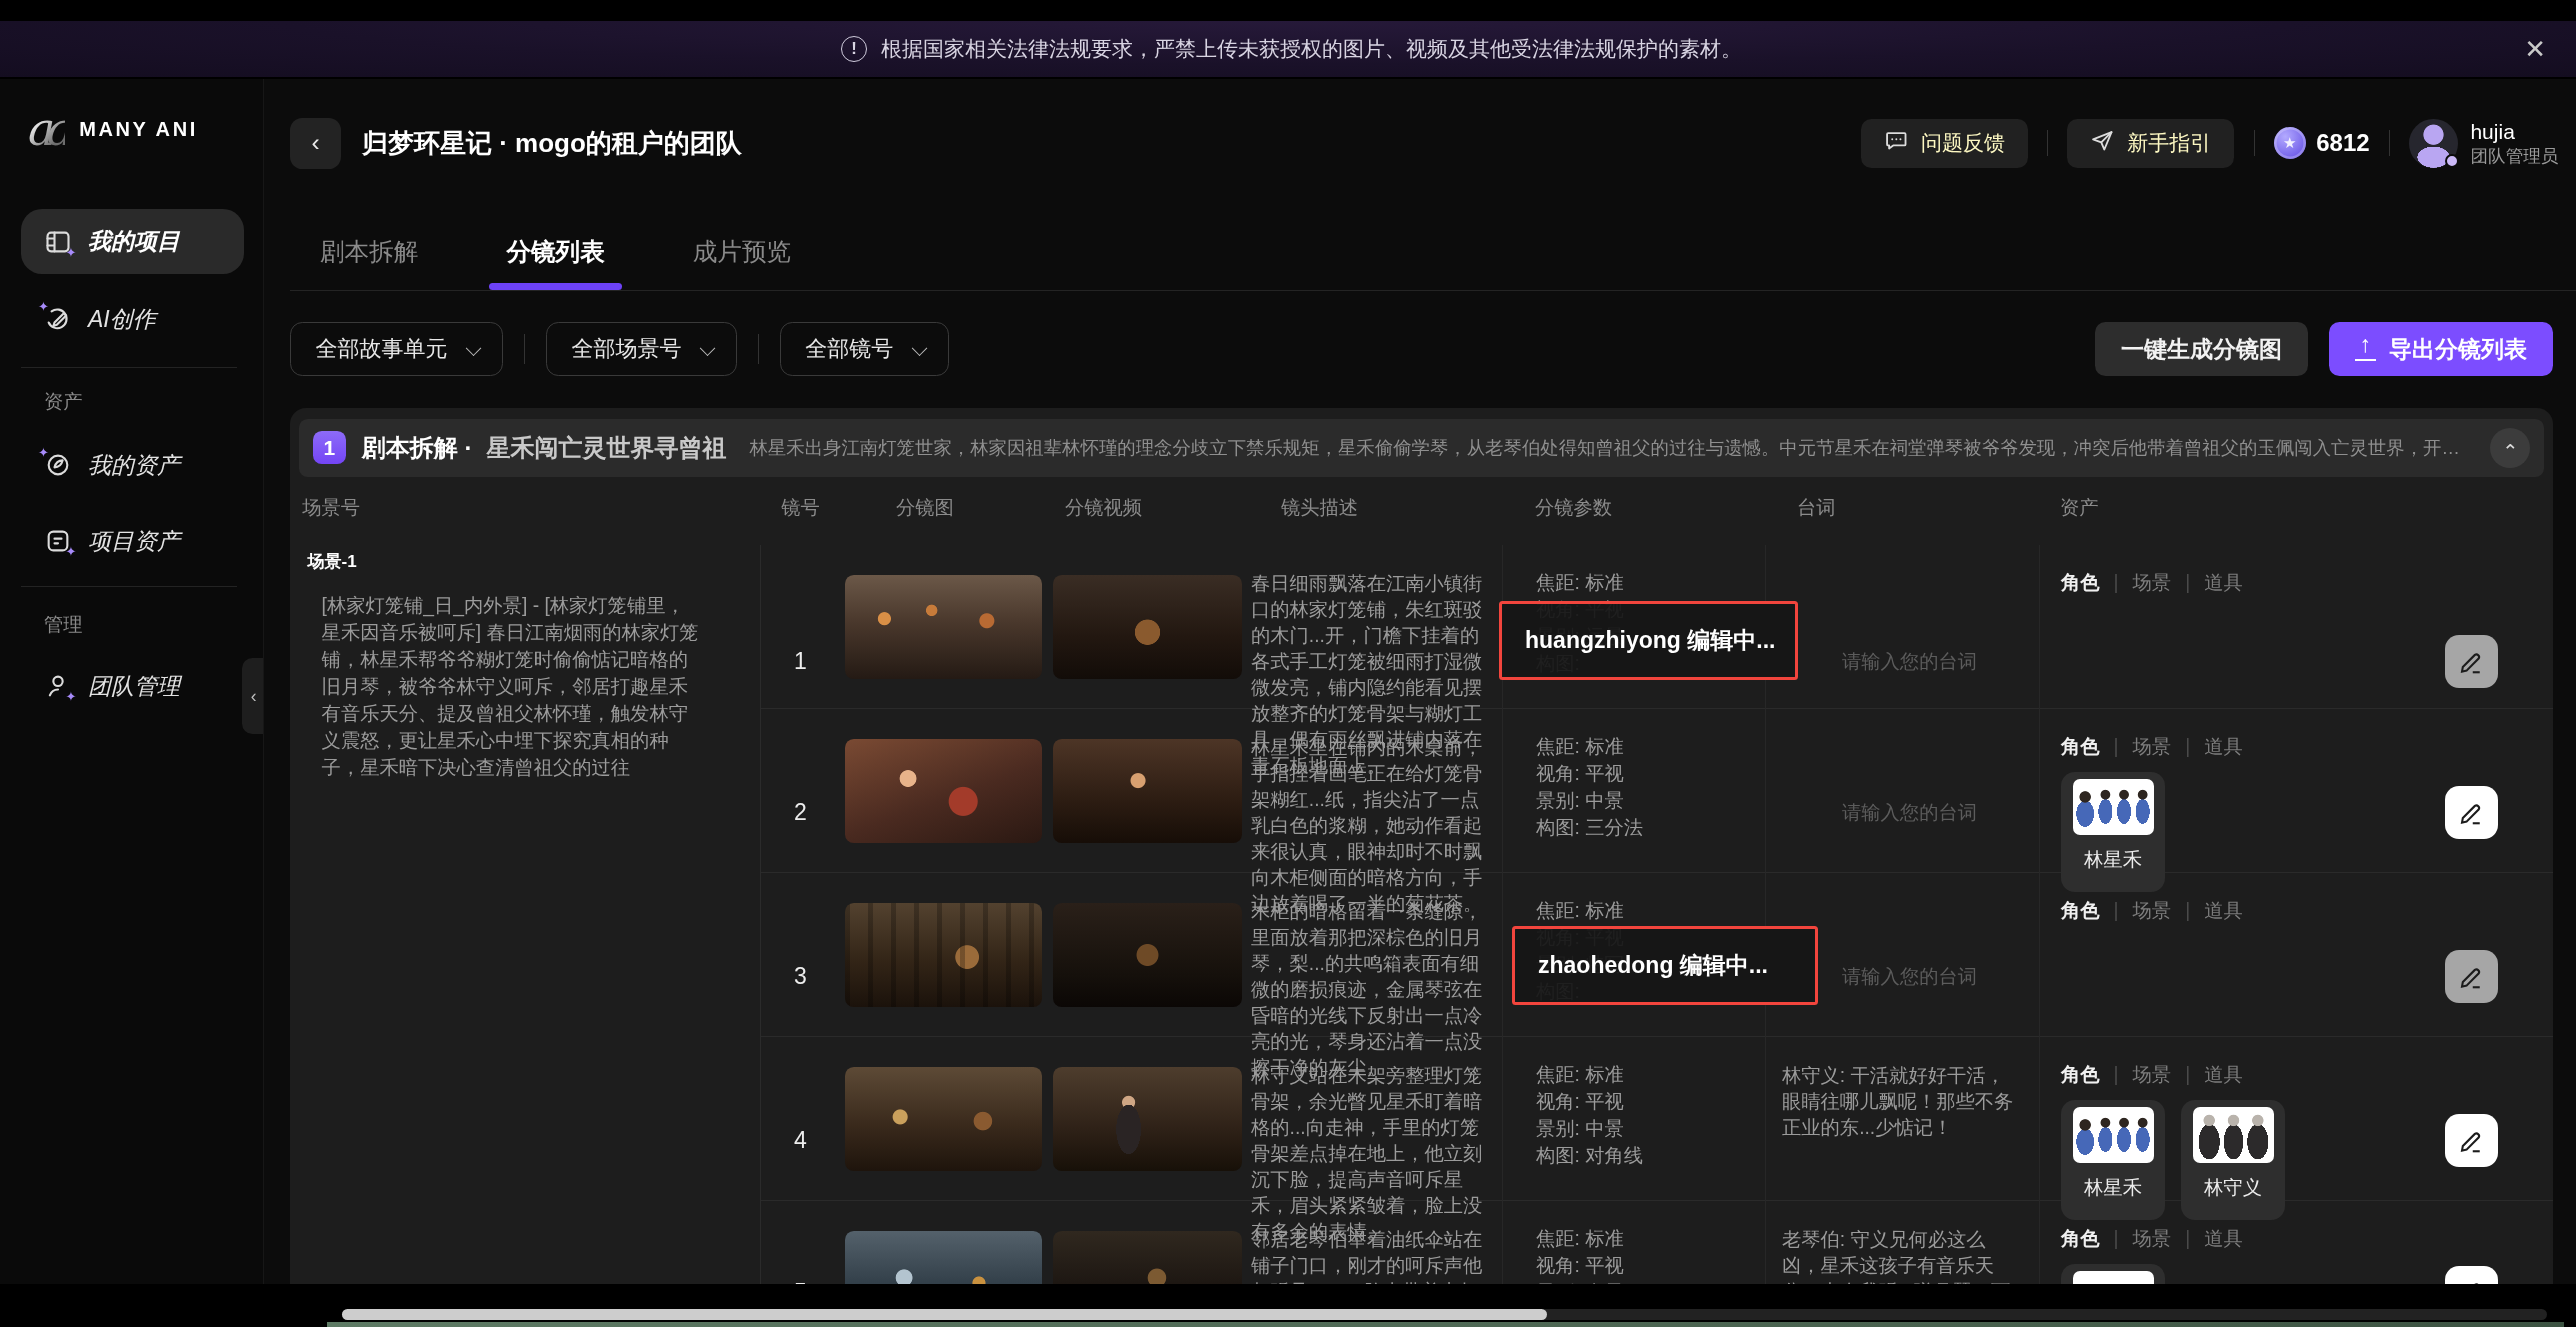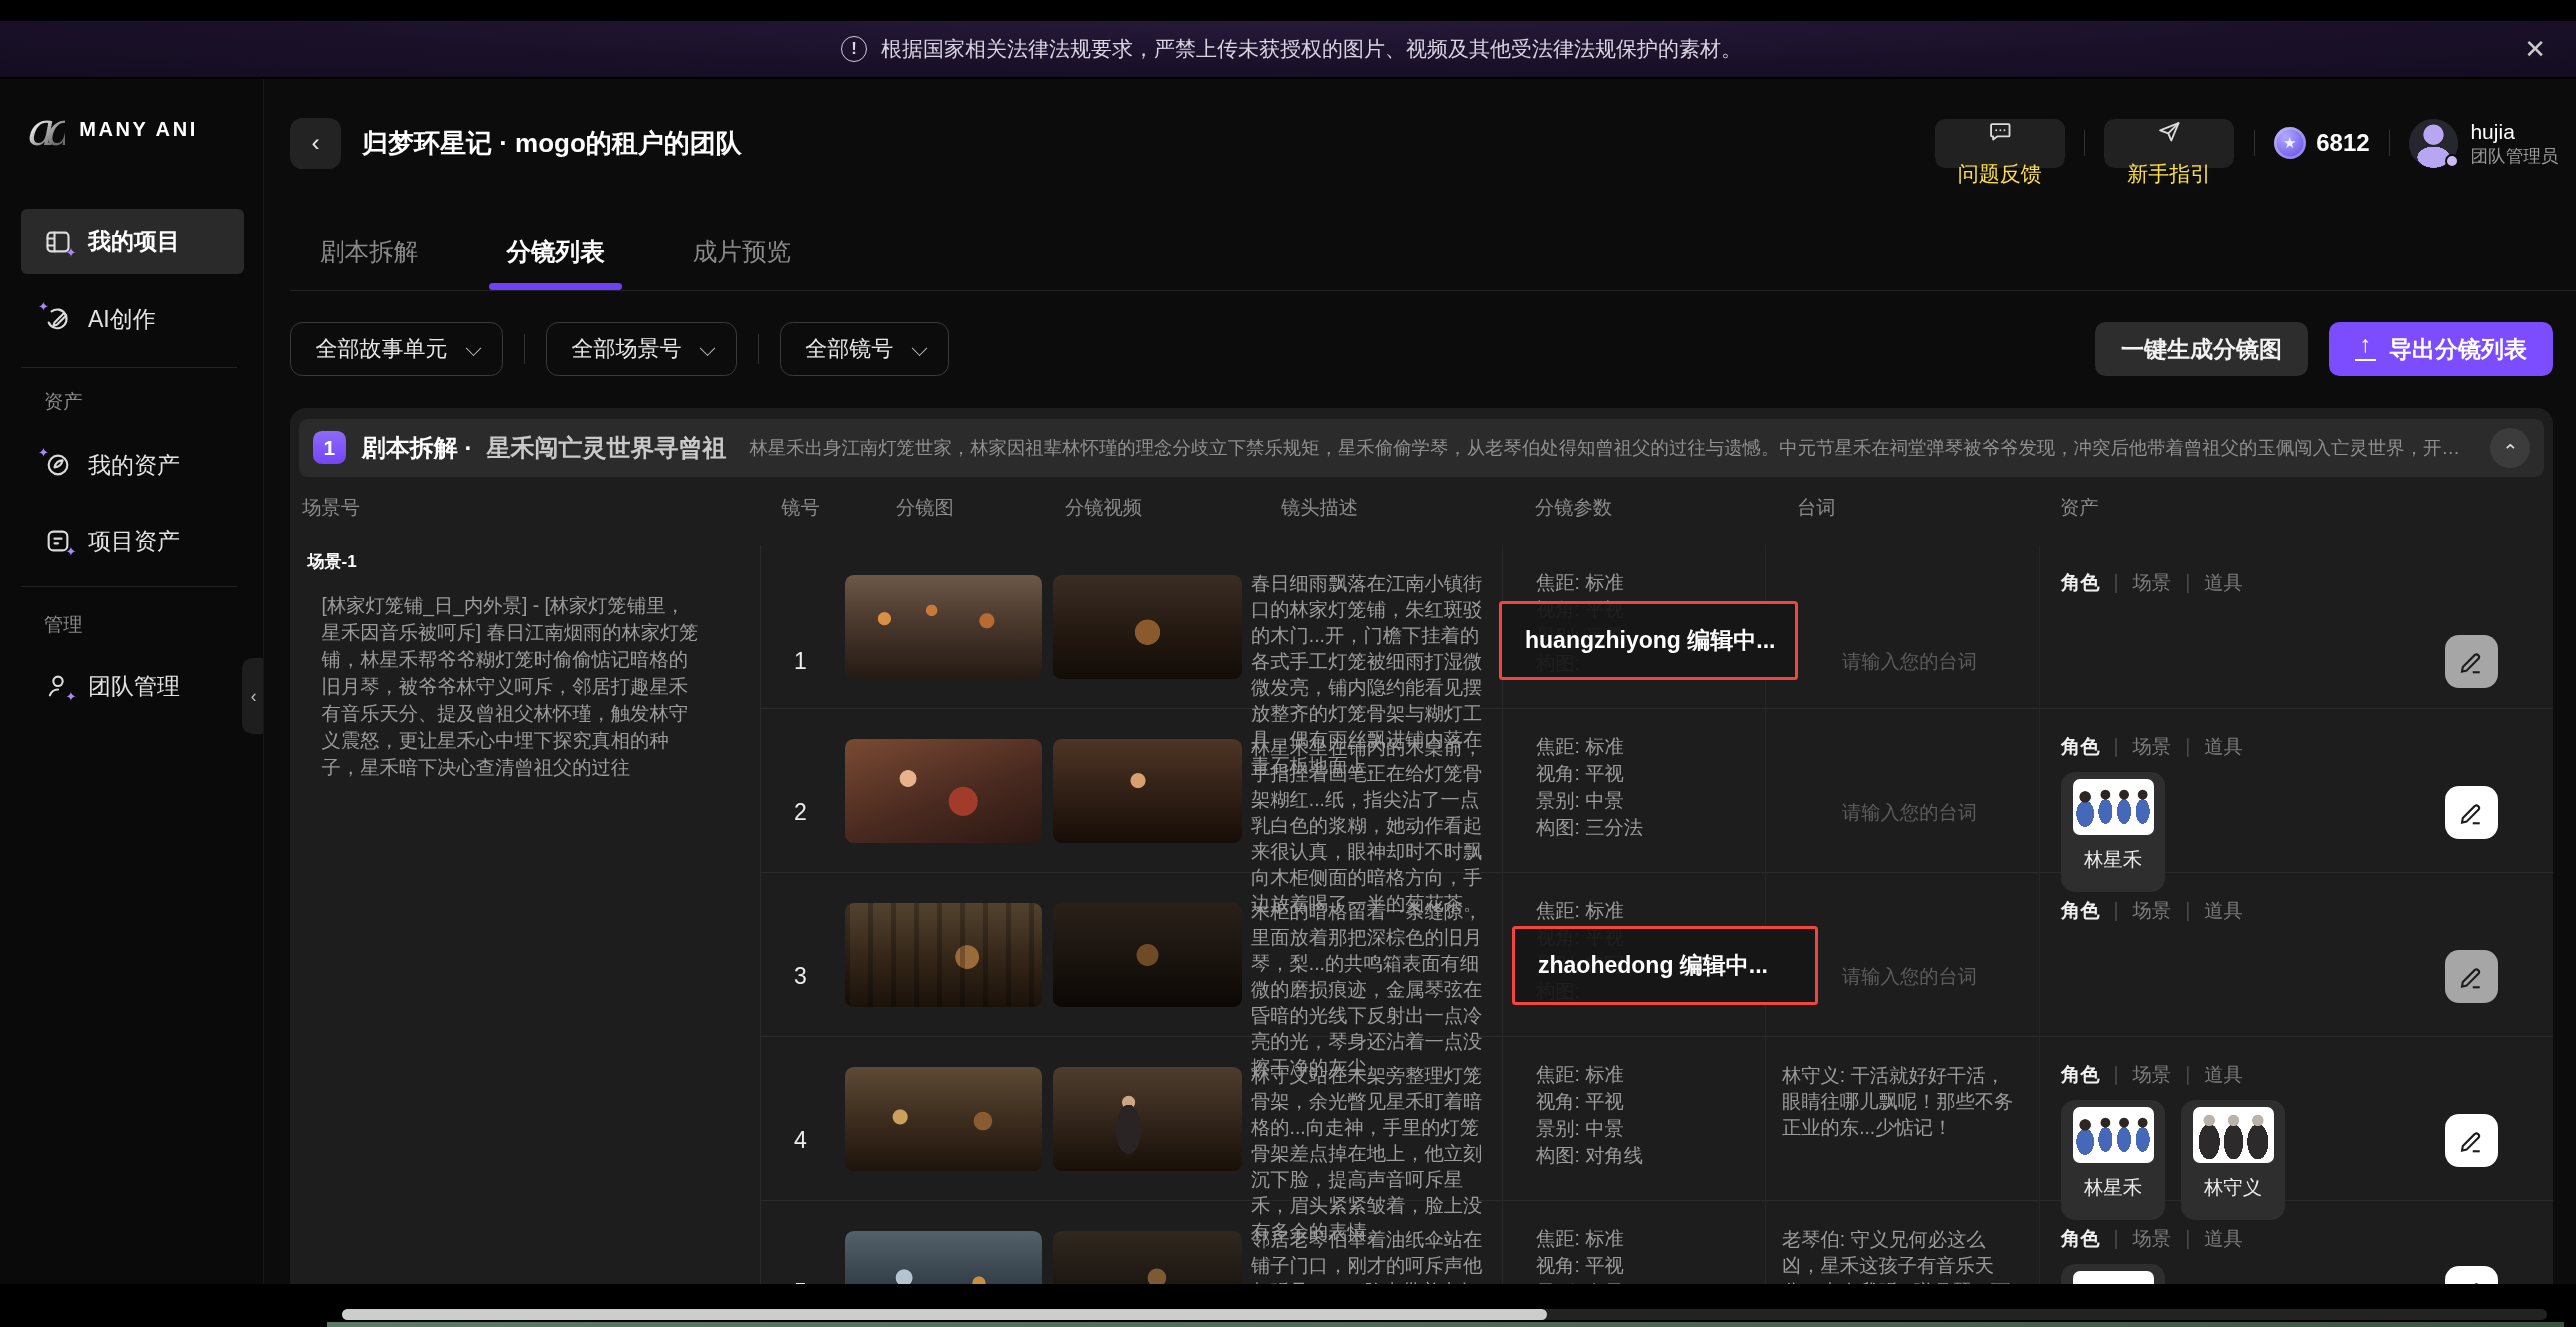--- a/index.html
+++ b/index.html
@@ -19,23 +19,23 @@
   .banner-close::after { content:"✕"; }
 
   
   .sidebar { position:absolute; left:0; top:79px; width:263px; height:1205px; background:#0a0a0a; }
   .logo-row { position:absolute; left:28px; top:33px; display:flex; align-items:center; gap:14px; }
   .logo-glyph { font-family:"DejaVu Serif","Liberation Serif",serif; font-style:italic;
     font-size:46px; line-height:35px; background:linear-gradient(135deg,#fafafa 20%,#6d6d6d 80%);
     -webkit-background-clip:text; background-clip:text; color:transparent; letter-spacing:-8.8px; }
   .logo-glyph::after { content:"aa"; }
   .logo-text { color:#fff; font-size:20px; font-weight:bold; letter-spacing:2.6px; }
-  .nav-item { position:absolute; left:21px; width:223px; height:56px; border-radius:6px;
+  .nav-item { position:absolute; left:21px; width:223px; height:56px; border-radius:21px;
     display:flex; align-items:center; gap:16px; padding-left:23px; cursor:pointer;
-    color:#e3e3e3; font-size:23px; }
+    color:#e3e3e3; font-size:23px;font-style:italic; }
   .nav-item.active { background:#2a2a2a; height:65px; font-weight:bold; color:#fff; }
   .icon-wrap { position:relative; width:28px; height:28px; flex:none; }
   .icon-wrap svg { width:28px; height:28px; stroke:#dcdcdc; fill:none; stroke-width:1.8; stroke-linecap:round; stroke-linejoin:round; }
   .sparkle { position:absolute; color:#a78bfa; font-size:13px; }
   .sparkle::after { content:"✦"; }
   .sp-br { right:-4.4px; bottom:-4.4px; }
   .sp-tl { left:-6.1px; top:-6.1px; }
   .side-div { position:absolute; left:21px; width:216px; height:0.9px; background:#232323; }
   .side-sec { position:absolute; left:44px; color:#8a8a8a; font-size:19.3px; }
   .side-collapse { position:absolute; right:-2.6px; top:579px; width:24px; height:76px;
@@ -47,21 +47,21 @@
   .main { position:absolute; left:263px; top:79px; width:2313px; height:1248px;
     background:#0c0c0c; border-left:0.9px solid #171717; }
   .m-header { position:absolute; left:26px; top:37px; right:17.6px; height:54px;
     display:flex; align-items:center; }
   .back-btn { width:51px; height:51px; background:#232323; border-radius:12.3px;
     display:flex; align-items:center; justify-content:center; color:#e8e8e8; font-size:24.6px; cursor:pointer; }
   .back-btn::after { content:"‹"; }
   .page-title { margin-left:21px; color:#fff; font-size:26px; font-weight:bold; }
   .h-right { margin-left:auto; display:flex; align-items:center; gap:19.3px; }
   .h-btn { height:49px; padding:0 23px; background:#212121; border-radius:10.5px;
-    display:flex; align-items:center; gap:12.3px; color:#fde047; font-size:21px; cursor:pointer;flex-direction:column; }
+    display:flex; align-items:center; gap:12.3px; color:#fef9c3; font-size:21px; cursor:pointer; }
   .h-sep { width:0.9px; height:26px; background:#333; }
   .bubble-ic svg, .plane-ic svg { width:24.6px; height:24.6px; stroke:#dcdcdc; fill:none; stroke-width:1.8; stroke-linecap:round; stroke-linejoin:round; }
   .coin-group { display:flex; align-items:center; gap:10.5px; }
   .coin { width:32px; height:32px; border-radius:50%;
     background:radial-gradient(circle at 35% 30%,#b3aaff,#6f5ce8 75%);
     display:flex; align-items:center; justify-content:center; box-shadow:inset 0 0 0 2.6px rgba(255,255,255,.25); }
   .coin::after { content:"★"; color:#f2f0ff; font-size:15px; }
   .coin-num { color:#fff; font-size:24px; font-weight:bold; }
   .user-group { display:flex; align-items:center; gap:12.3px; cursor:pointer; }
   .avatar { width:49px; height:49px; border-radius:50%; background:

